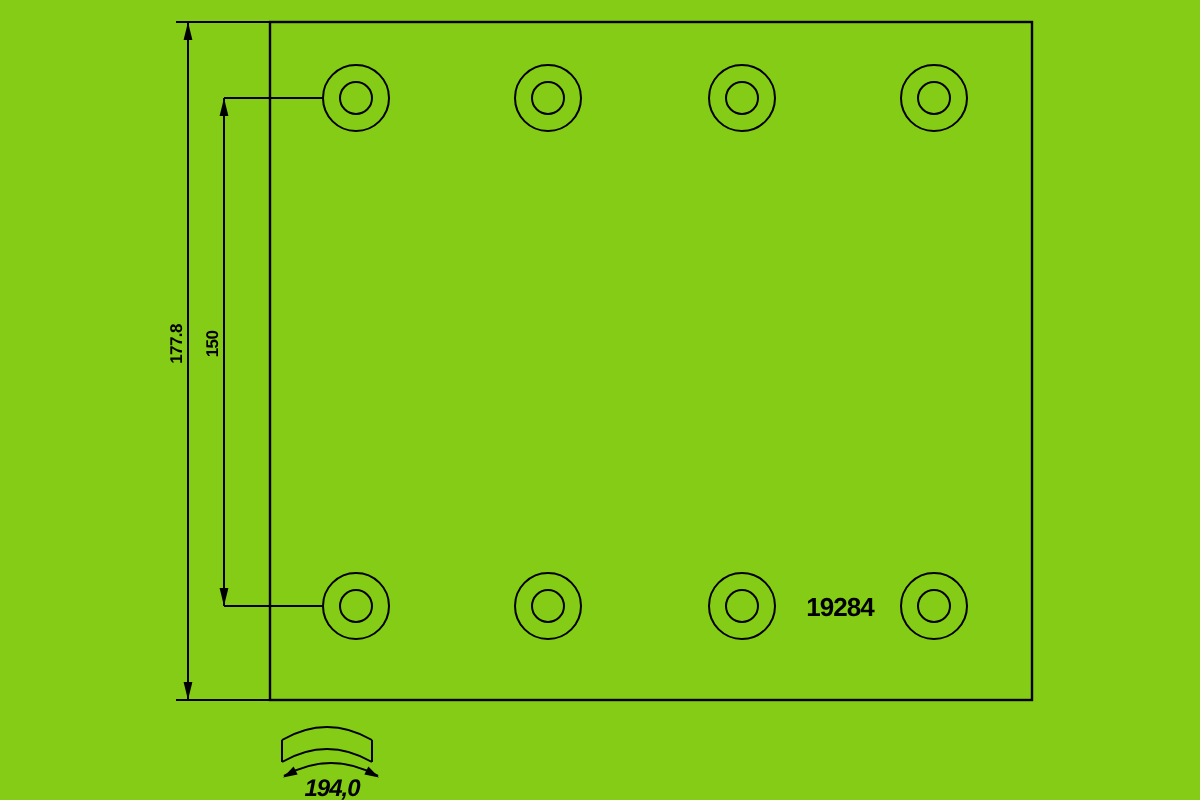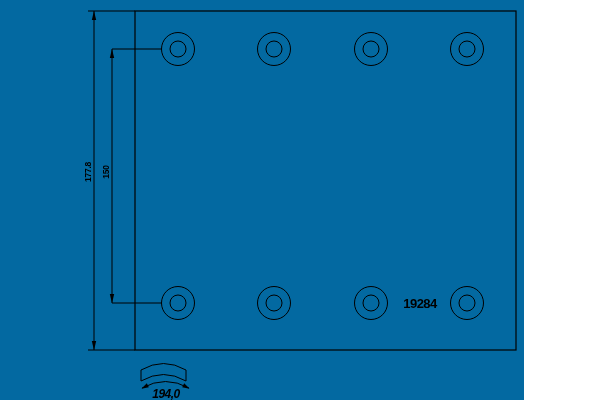--- a/index.html
+++ b/index.html
@@ -1,18 +1,18 @@
 <!DOCTYPE html>
 <html><head>
 <meta charset="utf-8">
 <style>
   html, body { margin: 0; padding: 0; background: #ffffff; }
   .stage {
-    width: 524px; height: 400px; position: relative;
-    background: #0369a1; overflow: hidden;
+    width: 600px; height: 400px; position: relative;
+    background: #84cc16; overflow: hidden;
     font-family: "Liberation Sans", sans-serif;
   }
   svg text {
     font-family: "Liberation Sans", sans-serif;
     fill: #000000;
   }
   .dim-label { font-size: 8.5px; font-weight: bold; letter-spacing: -0.3px; }
   .part-label { font-size: 13px; font-weight: bold; letter-spacing: -0.5px; }
   .arc-label { font-size: 12px; font-weight: bold; font-style: italic; letter-spacing: -0.5px; }
 </style>

